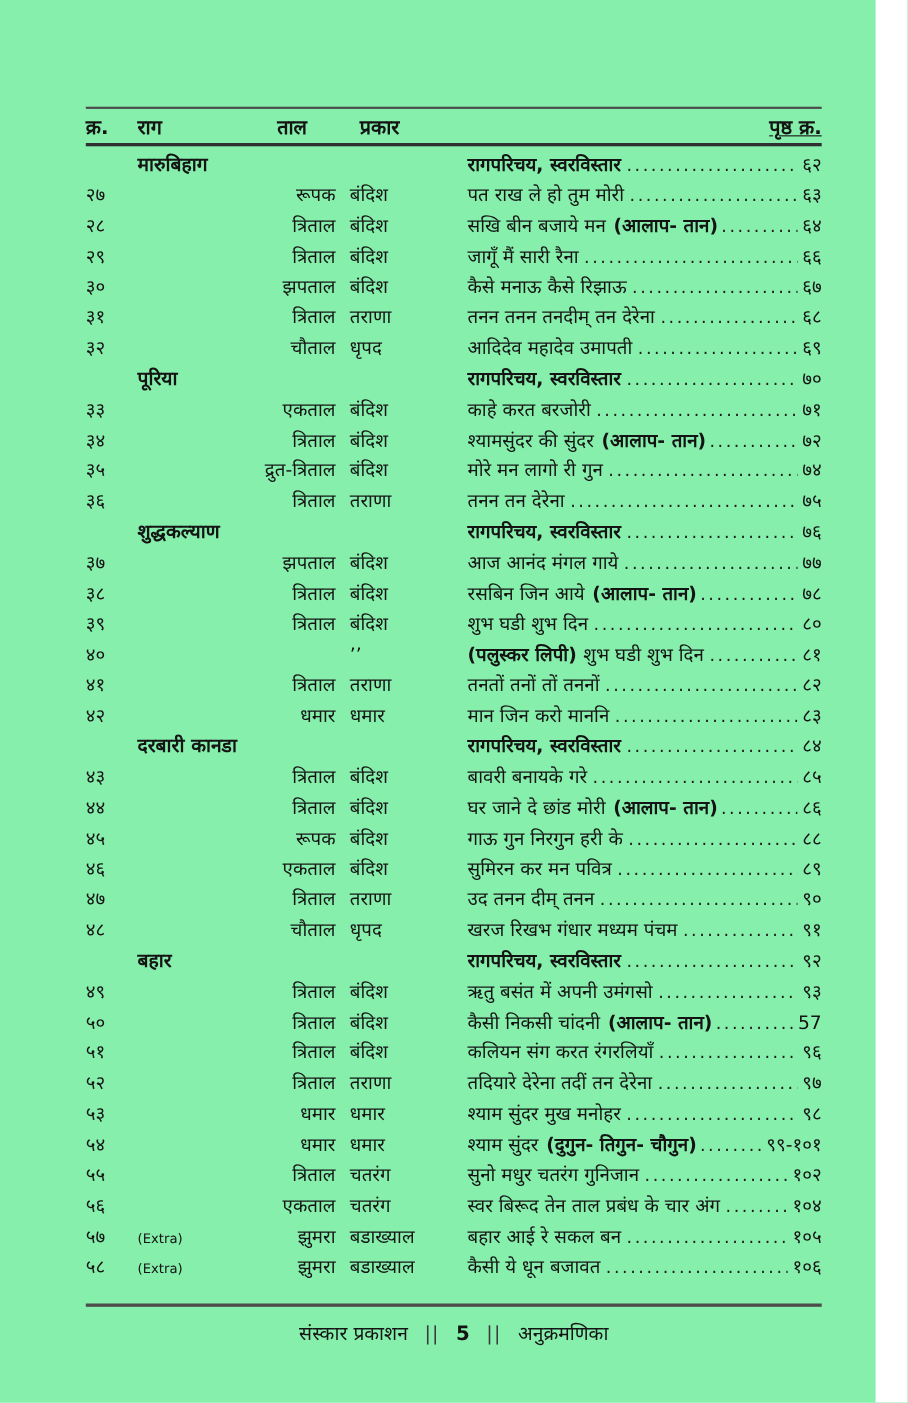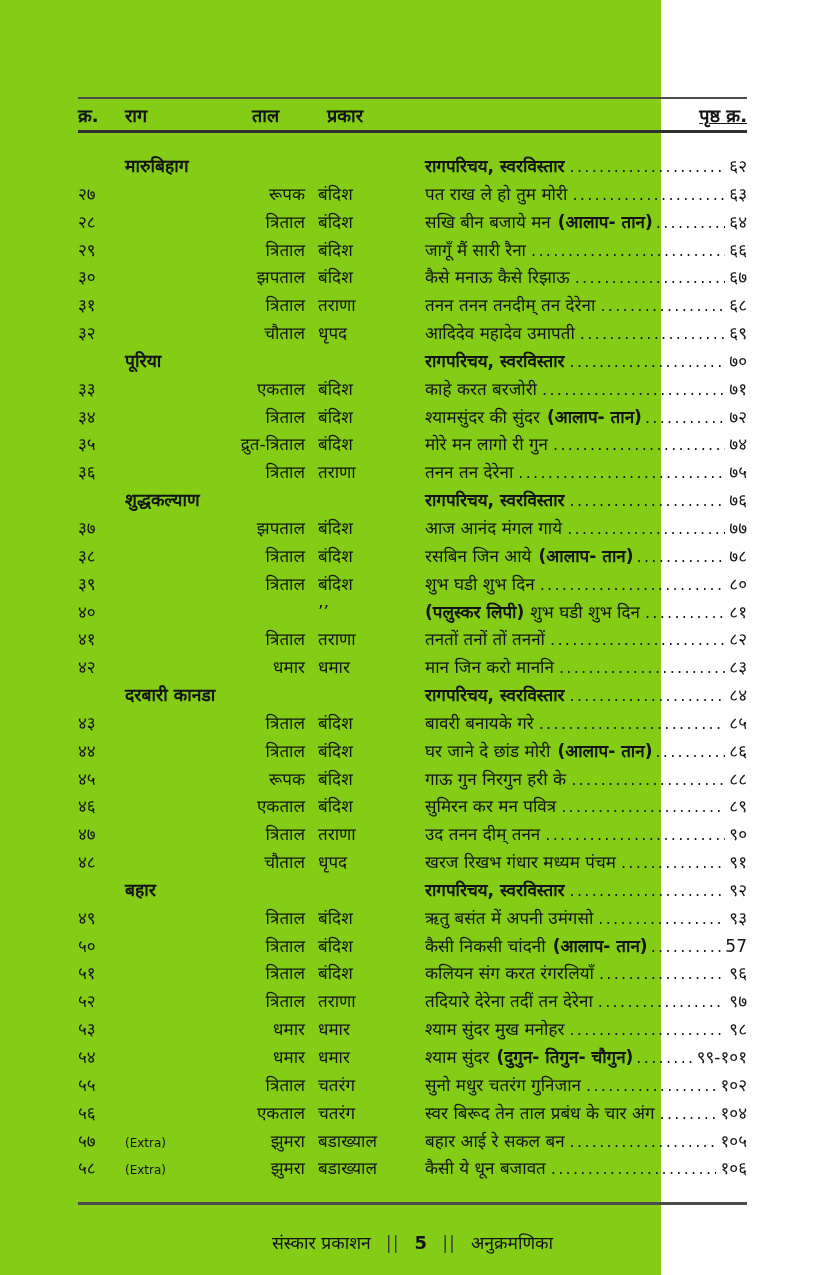--- a/index.html
+++ b/index.html
@@ -1,36 +1,36 @@
 <!DOCTYPE html>
 <html><head>
 <meta charset="utf-8">
 <style>
   html, body { margin:0; padding:0; }
   body {
     width:825px; height:1275px; background:#ffffff;
     font-family:"DejaVu Sans", "Liberation Sans", sans-serif;
     color:#141414; overflow:hidden;
   }
-  .page { position:relative; width:661px; height:1275px; background:#84cc16; }
+  .page { position:relative; width:796px; height:1275px; background:#86efac; }
   .content { position:absolute; left:78px; top:97px; width:669px; }
 
   .rule { width:100%; }
   .rule-top  { height:2px; background:#4c4c4c; }
   .rule-head { height:3px; background:#303030; }
   .rule-bottom { height:3px; background:#4c4c4c; margin-top:19px; }
 
   .header-row { display:flex; align-items:baseline; font-weight:700; font-size:18px; padding:4px 0 3px 0; }
   .h-sr     { flex:0 0 47px; }
   .h-raga   { flex:0 0 127px; }
   .h-taal   { flex:0 0 75px; }
   .h-prakar { flex:1; }
   .h-page   { flex:0 0 auto; text-align:right;text-decoration:underline; }
 
-  #rows { padding-top:20px; }
+  #rows { padding-top:3px; }
   .row { display:flex; align-items:baseline; font-size:17px; height:27.85px; line-height:27.85px; white-space:nowrap; }
 
   .c-sr     { flex:0 0 47px; }
   .c-taal   { flex:0 0 180px; display:flex; justify-content:space-between; align-items:baseline; }
   .c-taal .extra { font-size:12px; }
   .c-prakar { flex:0 0 120px; padding-left:13px; box-sizing:border-box; }
   .c-raga   { flex:0 0 300px; font-weight:700; font-size:17.5px; }
 
   .c-title  { flex:1; display:flex; align-items:baseline; min-width:0; }
   .t-text   { margin-right:2px;text-align:center; }
@@ -39,21 +39,21 @@
   .t-bold.pre  { margin-right:6px; }
   .t-bold.post { margin-left:5px; }
 
   .leader { flex:1; overflow:hidden; white-space:nowrap; margin:0 4px 0 3px; min-width:0; }
   .leader::after {
     content:"................................................................................................";
     letter-spacing:2.3px; font-weight:400; color:#1a1a1a; font-size:16px;
   }
   .pg { flex:0 0 auto; white-space:nowrap; }
 
-  .footer { margin-top:25px; display:flex; justify-content:center; align-items:baseline; gap:15px; font-size:17.5px; }
+  .footer { margin-top:11px; display:flex; justify-content:center; align-items:baseline; gap:15px; font-size:17.5px; }
   .footer .sep { color:#3c3c3c; letter-spacing:1px; }
   .footer .pgnum { font-weight:700; font-size:18px; }
 </style>
 </head>
 <body>
 
 <div class="page">
   <div class="content">
 
     <div class="rule rule-top"></div>

